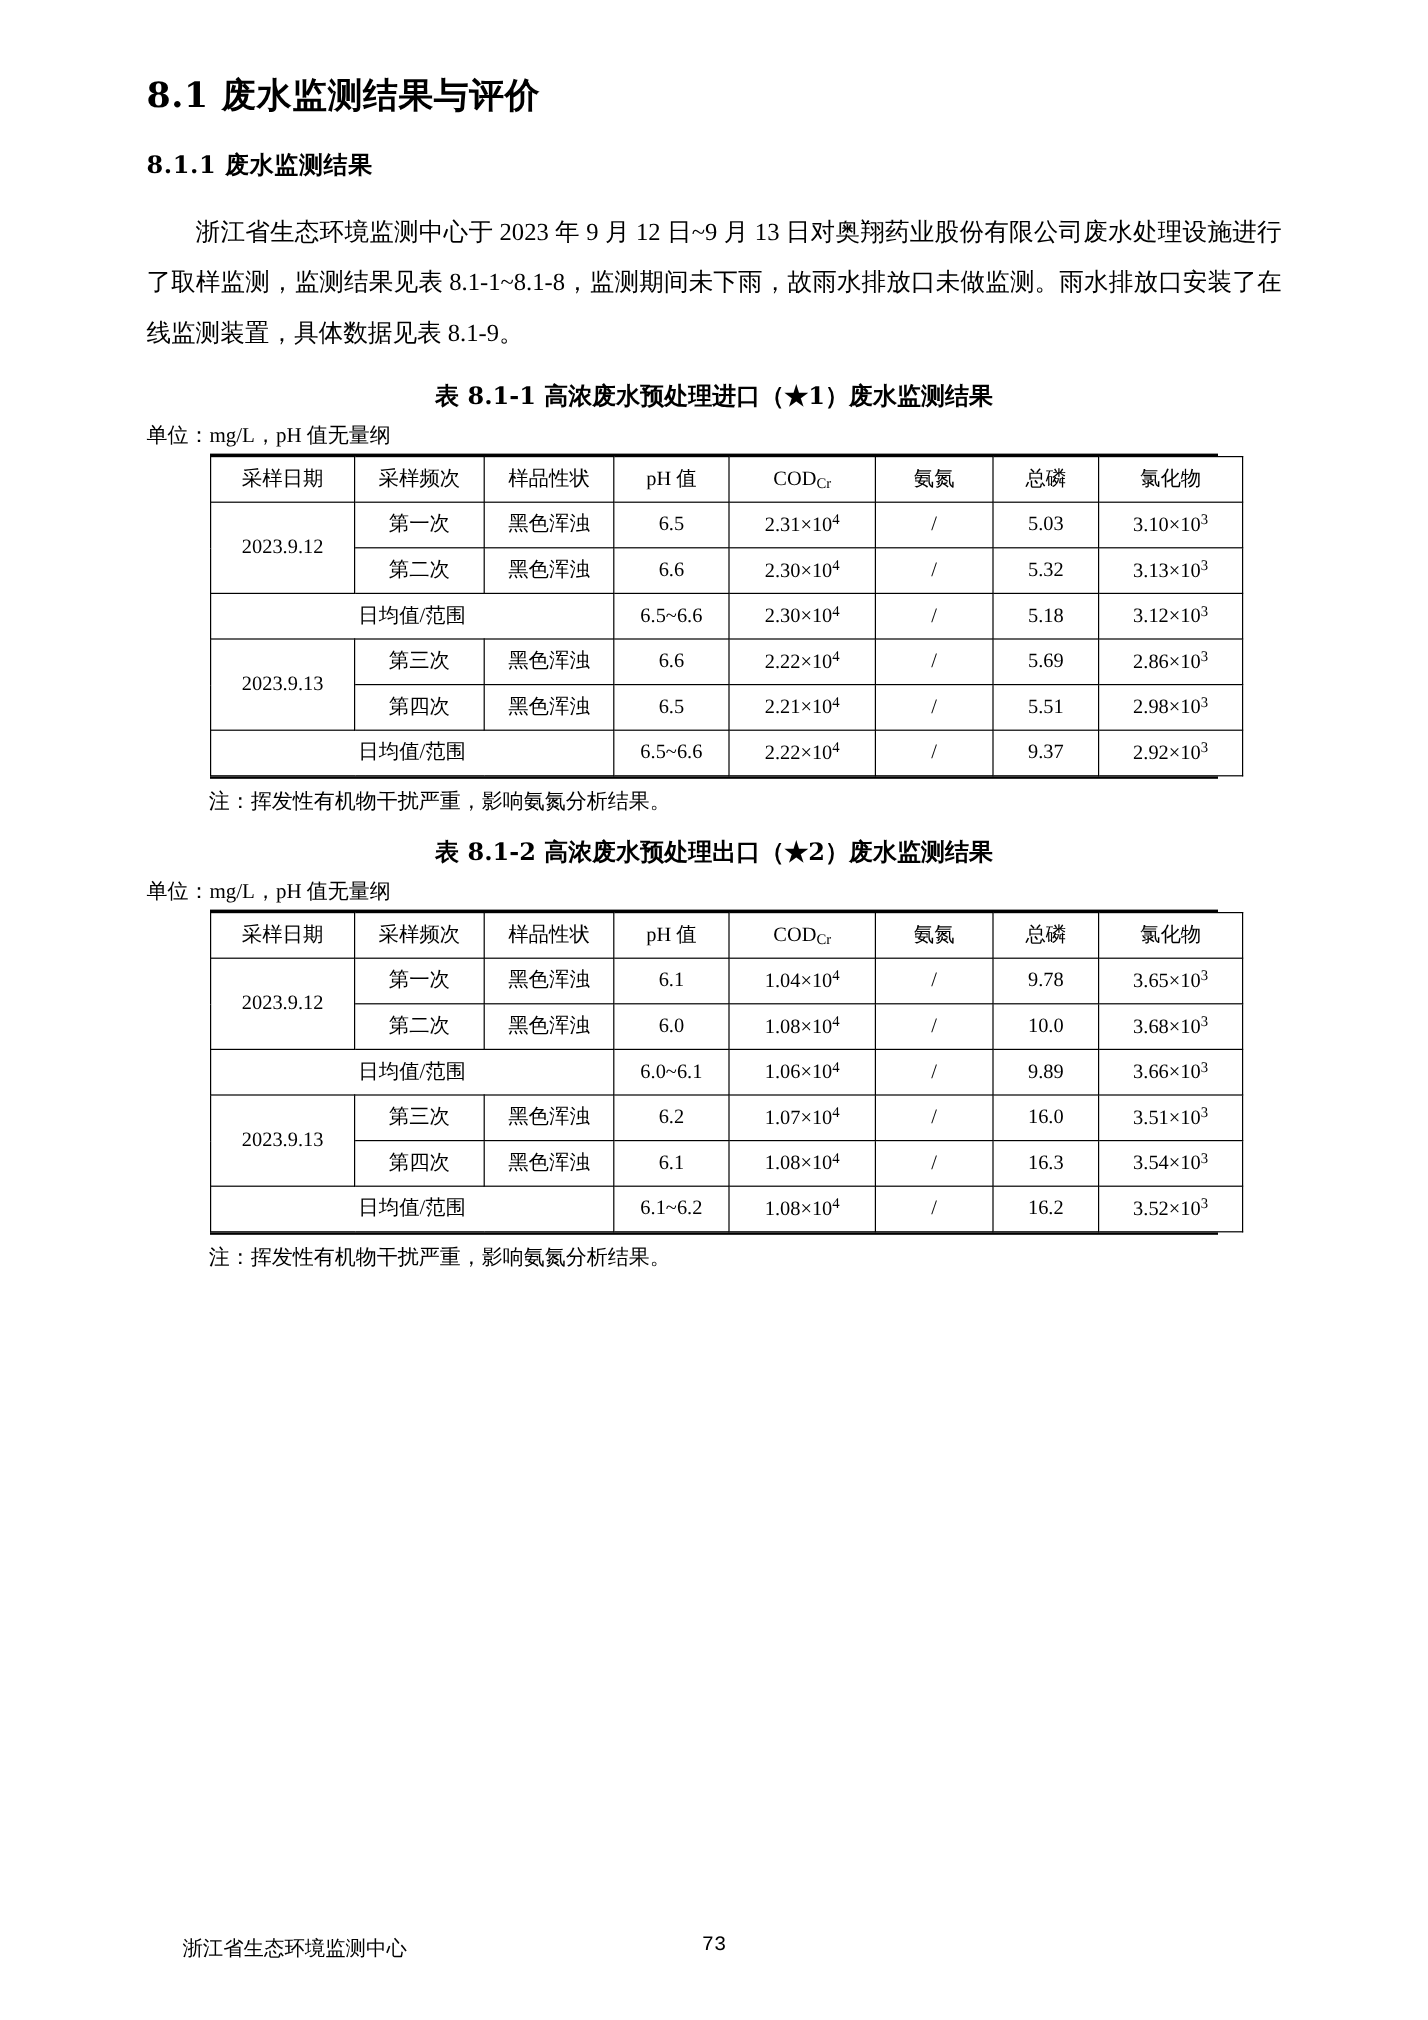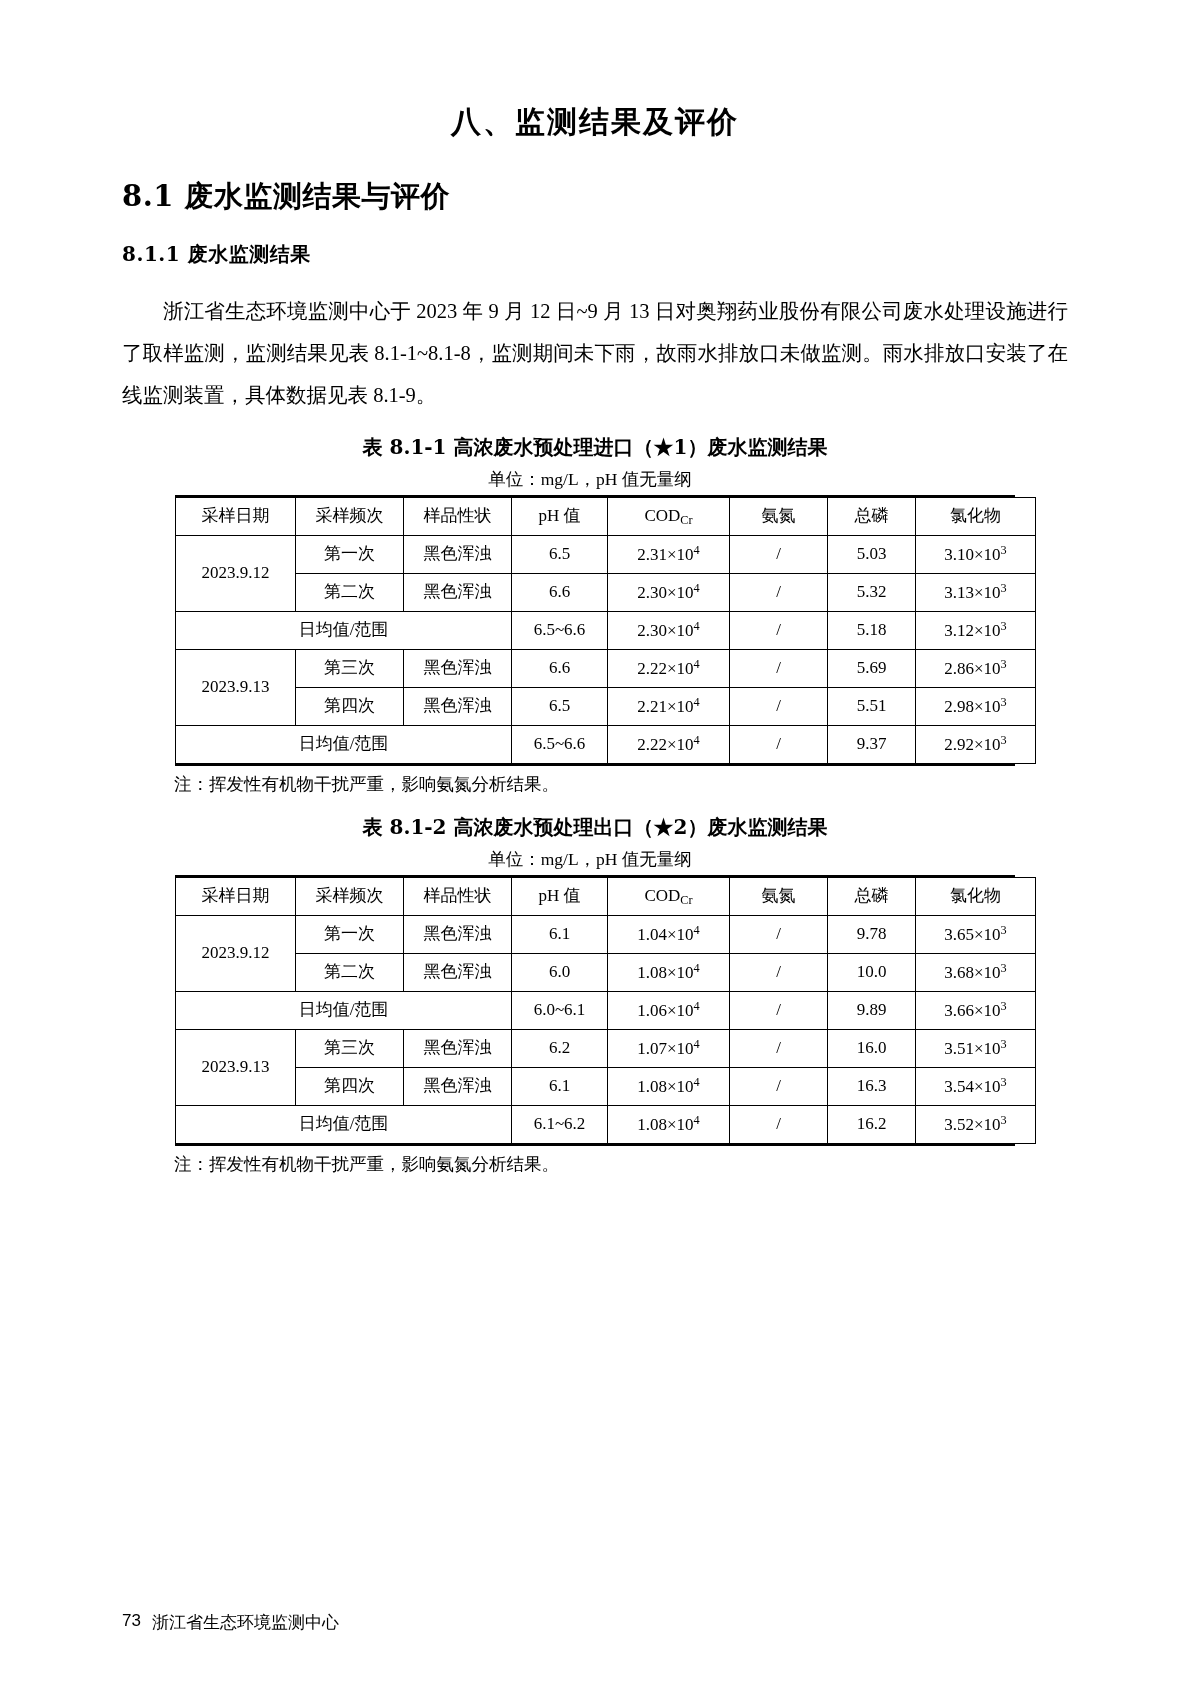--- a/index.html
+++ b/index.html
@@ -62,21 +62,21 @@
     text-indent: 2em;
   }
   .table-title {
     text-align: center;
     font-family: "DejaVu Serif", "Liberation Serif", serif;
     font-size: 20px;
     font-weight: bold;
     margin: 18px 0 6px 0;
   }
   .unit-line {
-    text-align: center;
+    text-align: left;
     font-size: 17.5px;
     margin: 0 10px 4px 0;
   }
   table.data {
     border-collapse: collapse;
     width: 840px;
     margin: 0 auto;
     font-size: 17px;
     table-layout: fixed;
   }
@@ -121,30 +121,30 @@
     right: 122px;
     bottom: 52px;
     font-size: 17px;
   }
   .footer .left {
     position: absolute;
     left: 30px;
     top: 0;
   }
   .footer .center {
-    font-family: Liberation Sans, sans-serif;
+    text-align: center;
+    font-family: Liberation Mono, monospace;
   }
 </style>
 </head>
 <body>
 
 <div class="page">
 
 
-  <h1 class="chapter">八、监测结果及评价</h1>
 
   <h2 class="sec">8.1  废水监测结果与评价</h2>
 
   <h3 class="subsec">8.1.1  废水监测结果</h3>
 
   <p class="body-text">浙江省生态环境监测中心于 2023 年 9 月 12 日~9 月 13 日对奥翔药业股份有限公司废水处理设施进行了取样监测，监测结果见表 8.1-1~8.1-8，监测期间未下雨，故雨水排放口未做监测。雨水排放口安装了在线监测装置，具体数据见表 8.1-9。</p>
 
   <div class="table-title">表 8.1-1  高浓废水预处理进口（★1）废水监测结果</div>
   <div class="unit-line">单位：mg/L，pH 值无量纲</div>
 

